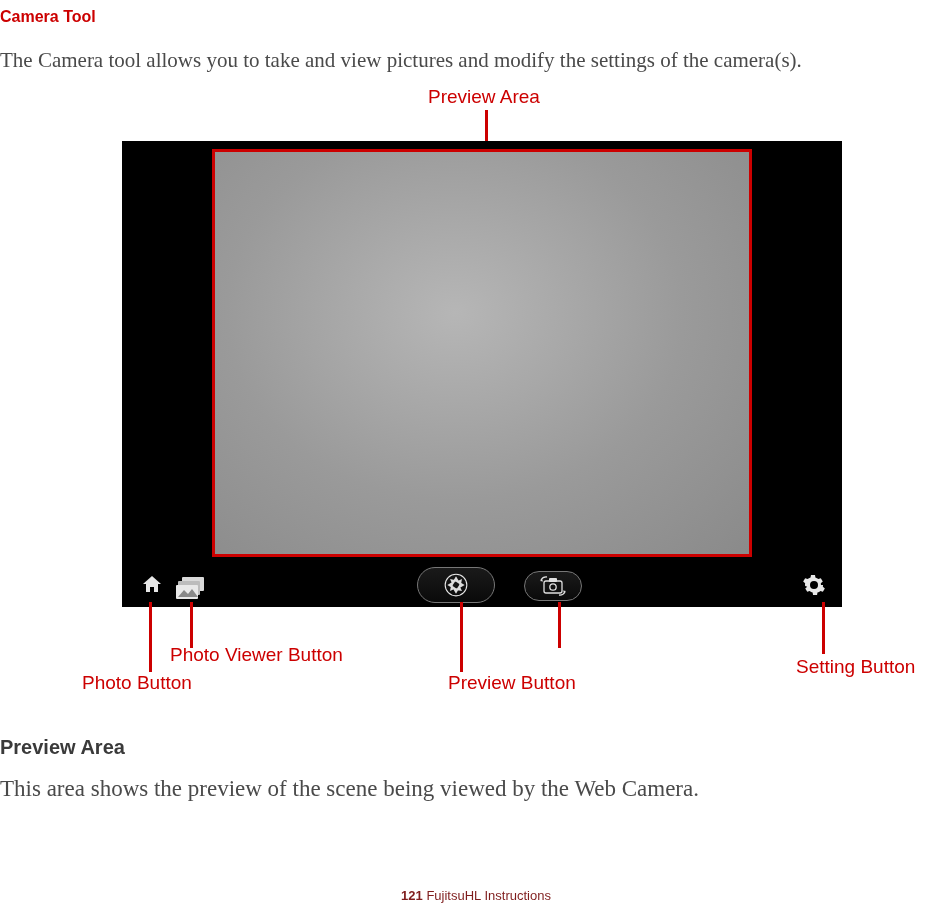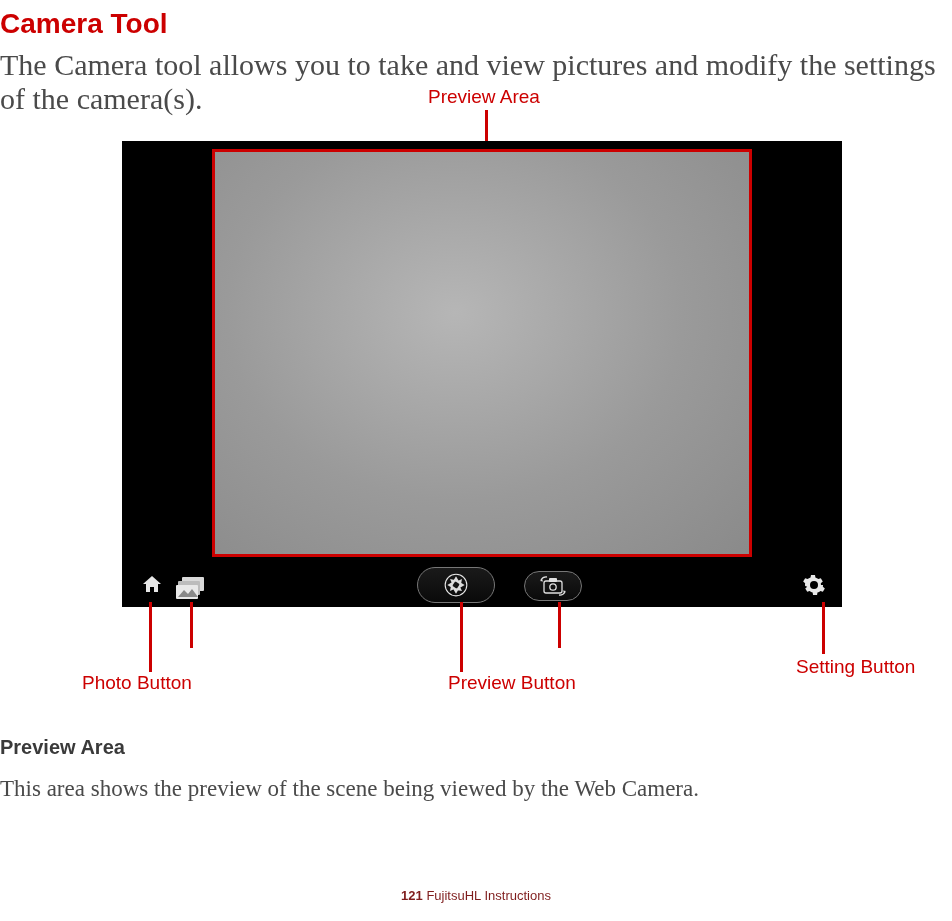--- a/index.html
+++ b/index.html
@@ -9,31 +9,31 @@
     color: #4a4a4a;
     width: 952px;
     height: 921px;
     background: #ffffff;
     position: relative;
   }
   .heading {
     color: #cc0000;
     font-family: Arial, Helvetica, sans-serif;
     font-weight: bold;
-    font-size: 28px;
+    font-size: 16px;
     position: absolute;
     left: 0;
     top: 8px;
     text-align: center;
   }
   .intro {
     position: absolute;
     left: 0;
     top: 48px;
-    font-size: 30px;
+    font-size: 21px;
     color: #4a4a4a;
   }
   .subheading {
     font-family: Arial, Helvetica, sans-serif;
     font-weight: bold;
     font-size: 20px;
     color: #3a3a3a;
     position: absolute;
     left: 0;
     top: 736px;
@@ -199,20 +199,21 @@
 
     </div>
   </div>
 
   <div class="leader" style="left:149px; top:516px; width:3px; height:70px;"></div>
   <div class="leader" style="left:190px; top:516px; width:3px; height:46px;"></div>
   <div class="leader" style="left:460px; top:516px; width:3px; height:70px;"></div>
   <div class="leader" style="left:558px; top:516px; width:3px; height:46px;"></div>
   <div class="leader" style="left:822px; top:516px; width:3px; height:52px;"></div>
 
+  <div class="callout" style="left:170px; top:558px;">Photo Viewer Button</div>
   <div class="callout" style="left:82px; top:586px;">Photo Button</div>
   <div class="callout" style="left:448px; top:586px;">Preview Button</div>
   <div class="callout" style="left:796px; top:570px;">Setting Button</div>
 
 </div>
 
 <div class="footer">
   <span class="pagenum">121</span><span> FujitsuHL Instructions</span>
 </div>
 

